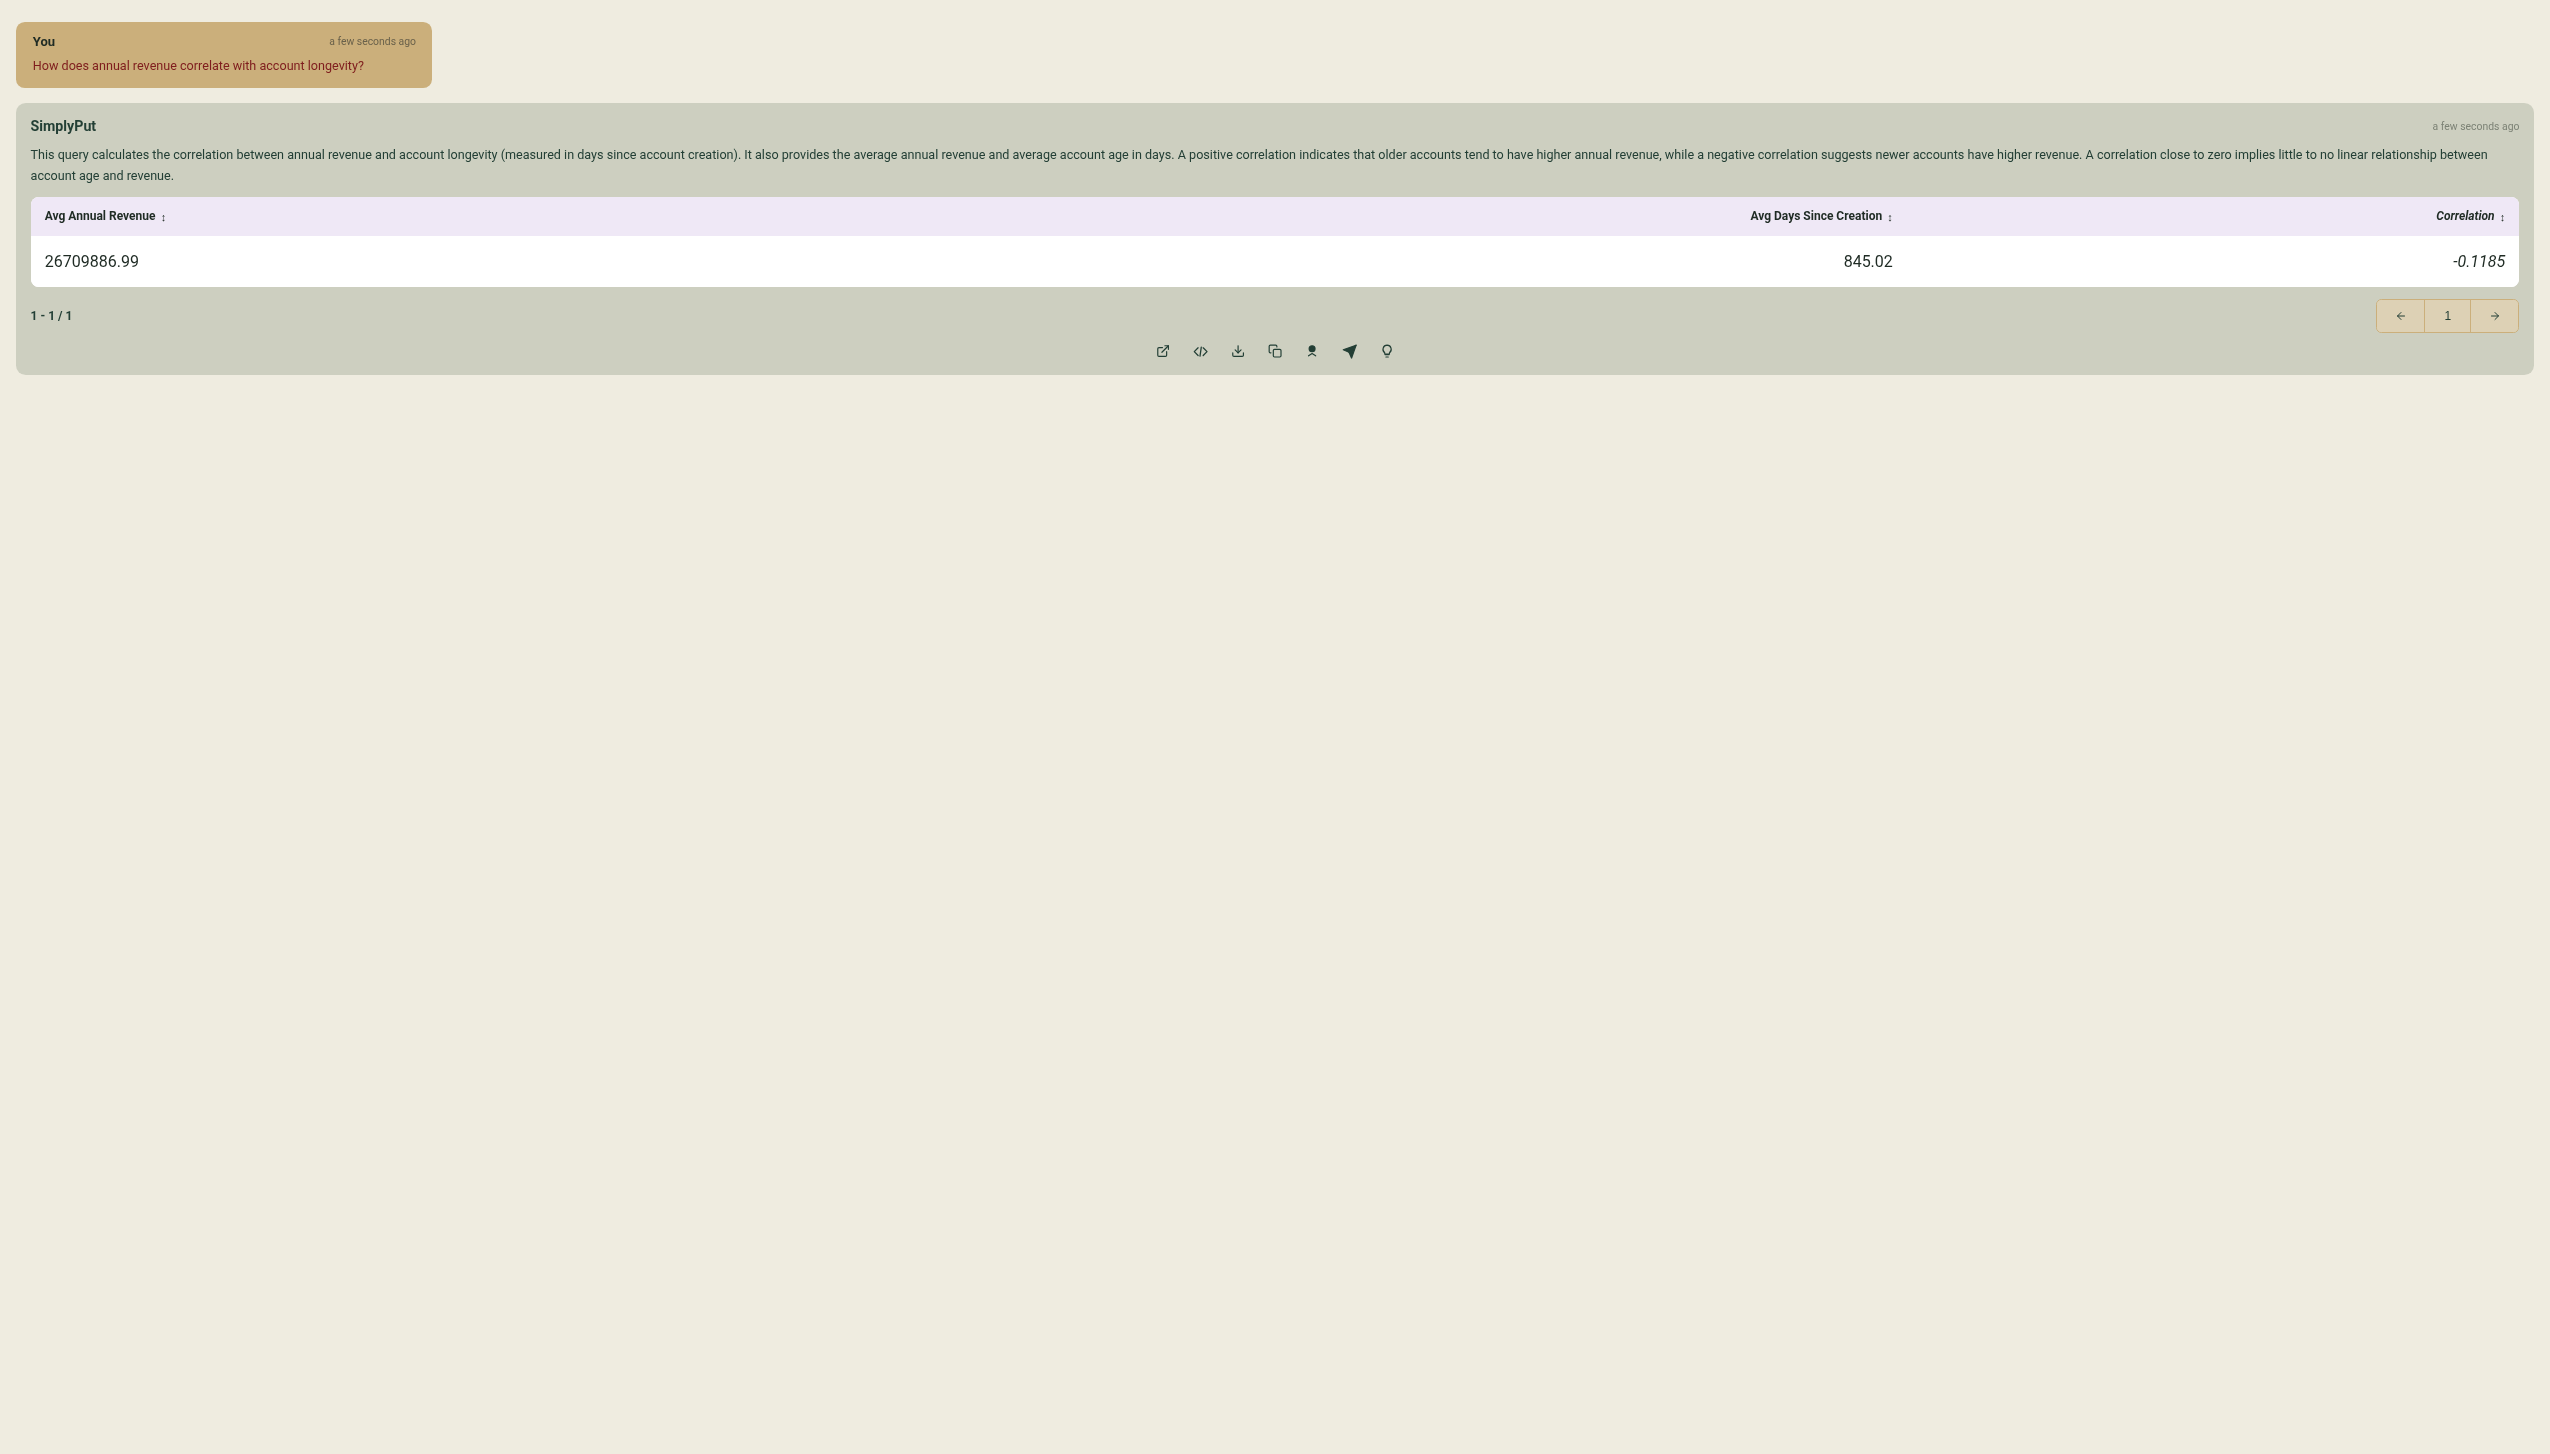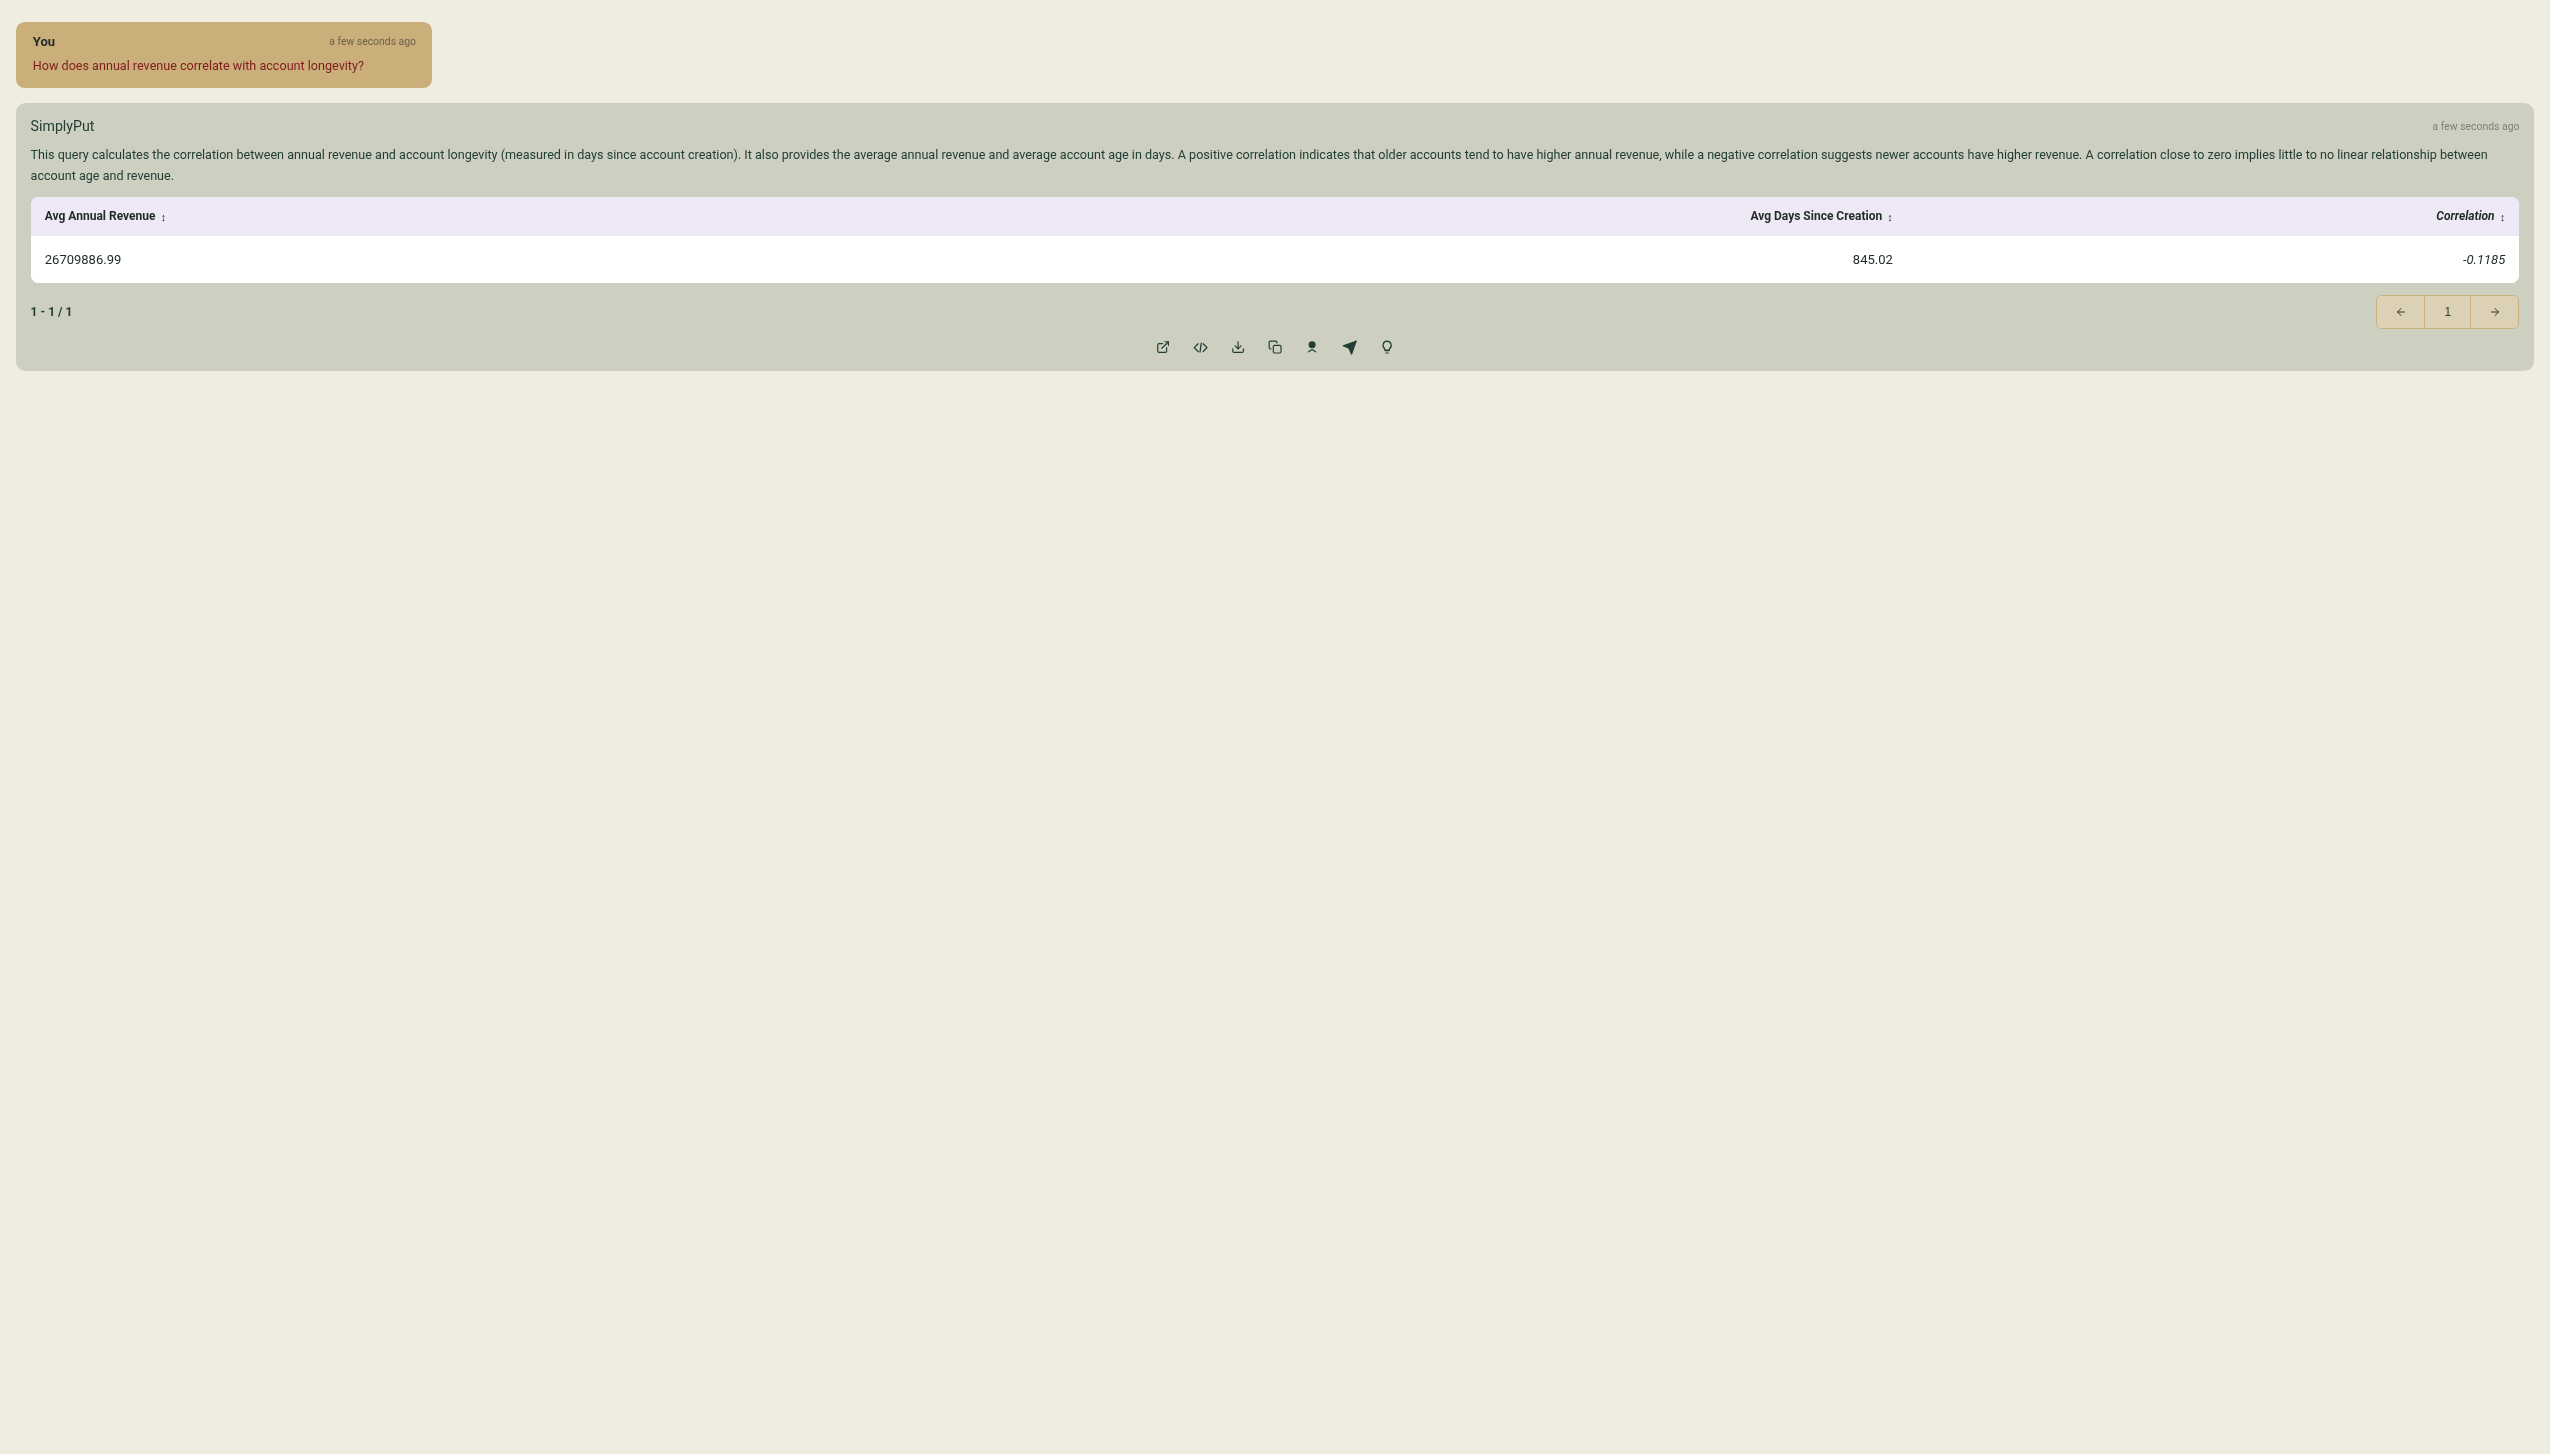--- a/index.html
+++ b/index.html
@@ -50,21 +50,21 @@
     padding: 15.3px 14.2px 15.3px 14.2px;
     width: 100%;
   }
   .assistant-header {
     display: flex;
     align-items: center;
     justify-content: space-between;
     margin-bottom: 11px;
   }
   .assistant-name {
-    font-weight: 400;
+    font-weight: 700;
     font-size: 14.2px;
     color: #233f35;
   }
   .assistant-time {
     font-size: 10.4px;
     color: #7c8275;
   }
   .assistant-body {
     font-size: 12.6px;
     line-height: 1.62;
@@ -93,21 +93,21 @@
     padding: 12px 14.2px;
   }
   th .sort-icon {
     display: inline-block;
     margin-left: 2.2px;
     font-size: 11px;
     vertical-align: middle;
     color: #1f2b24;
   }
   td {
-    font-size: 13px;
+    font-size: 16px;
     color: #1f2b24;
     padding: 16.4px 14.2px;
     background: #fff;
   }
   th:nth-child(2), td:nth-child(2) { text-align: right; padding-left: 25px;}
   th:nth-child(3), td:nth-child(3) { text-align: right; padding-left: 25px; font-style: italic;}
 
   .table-footer {
     display: flex;
     align-items: center;

